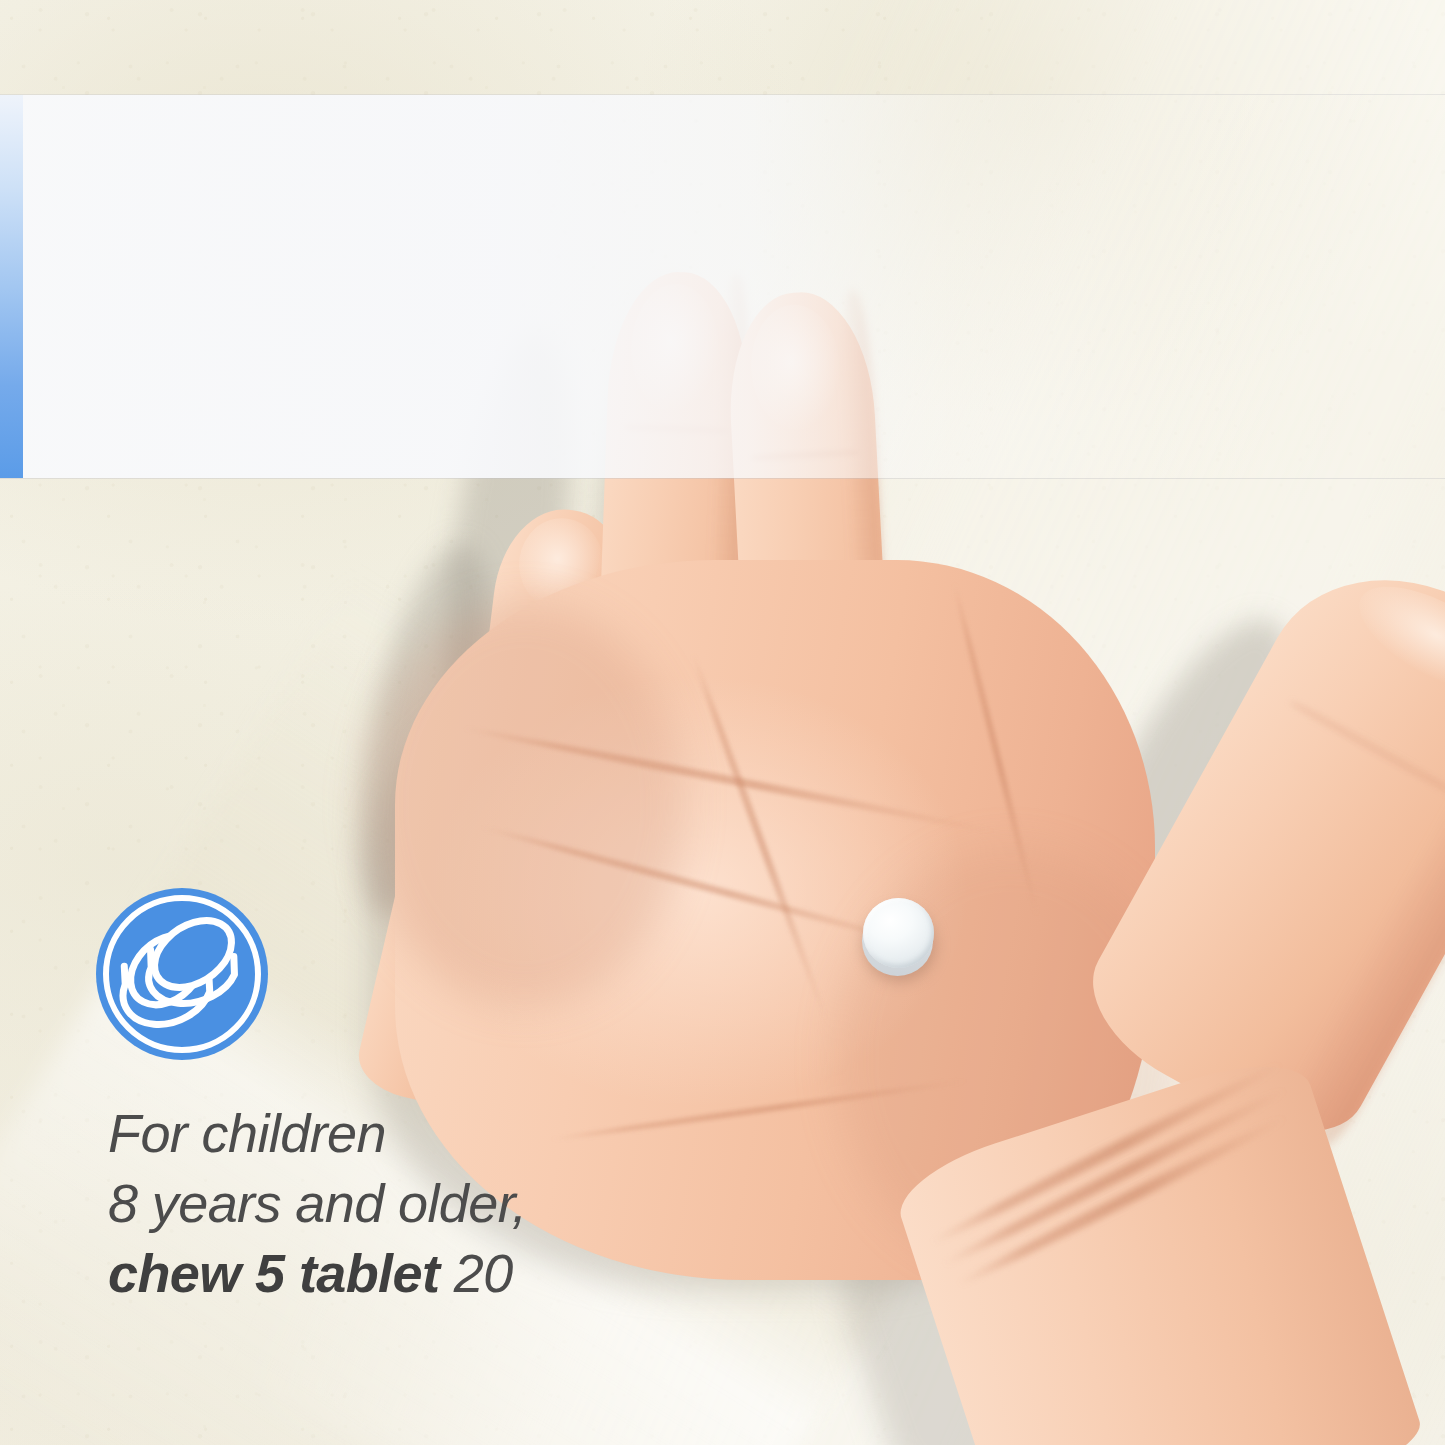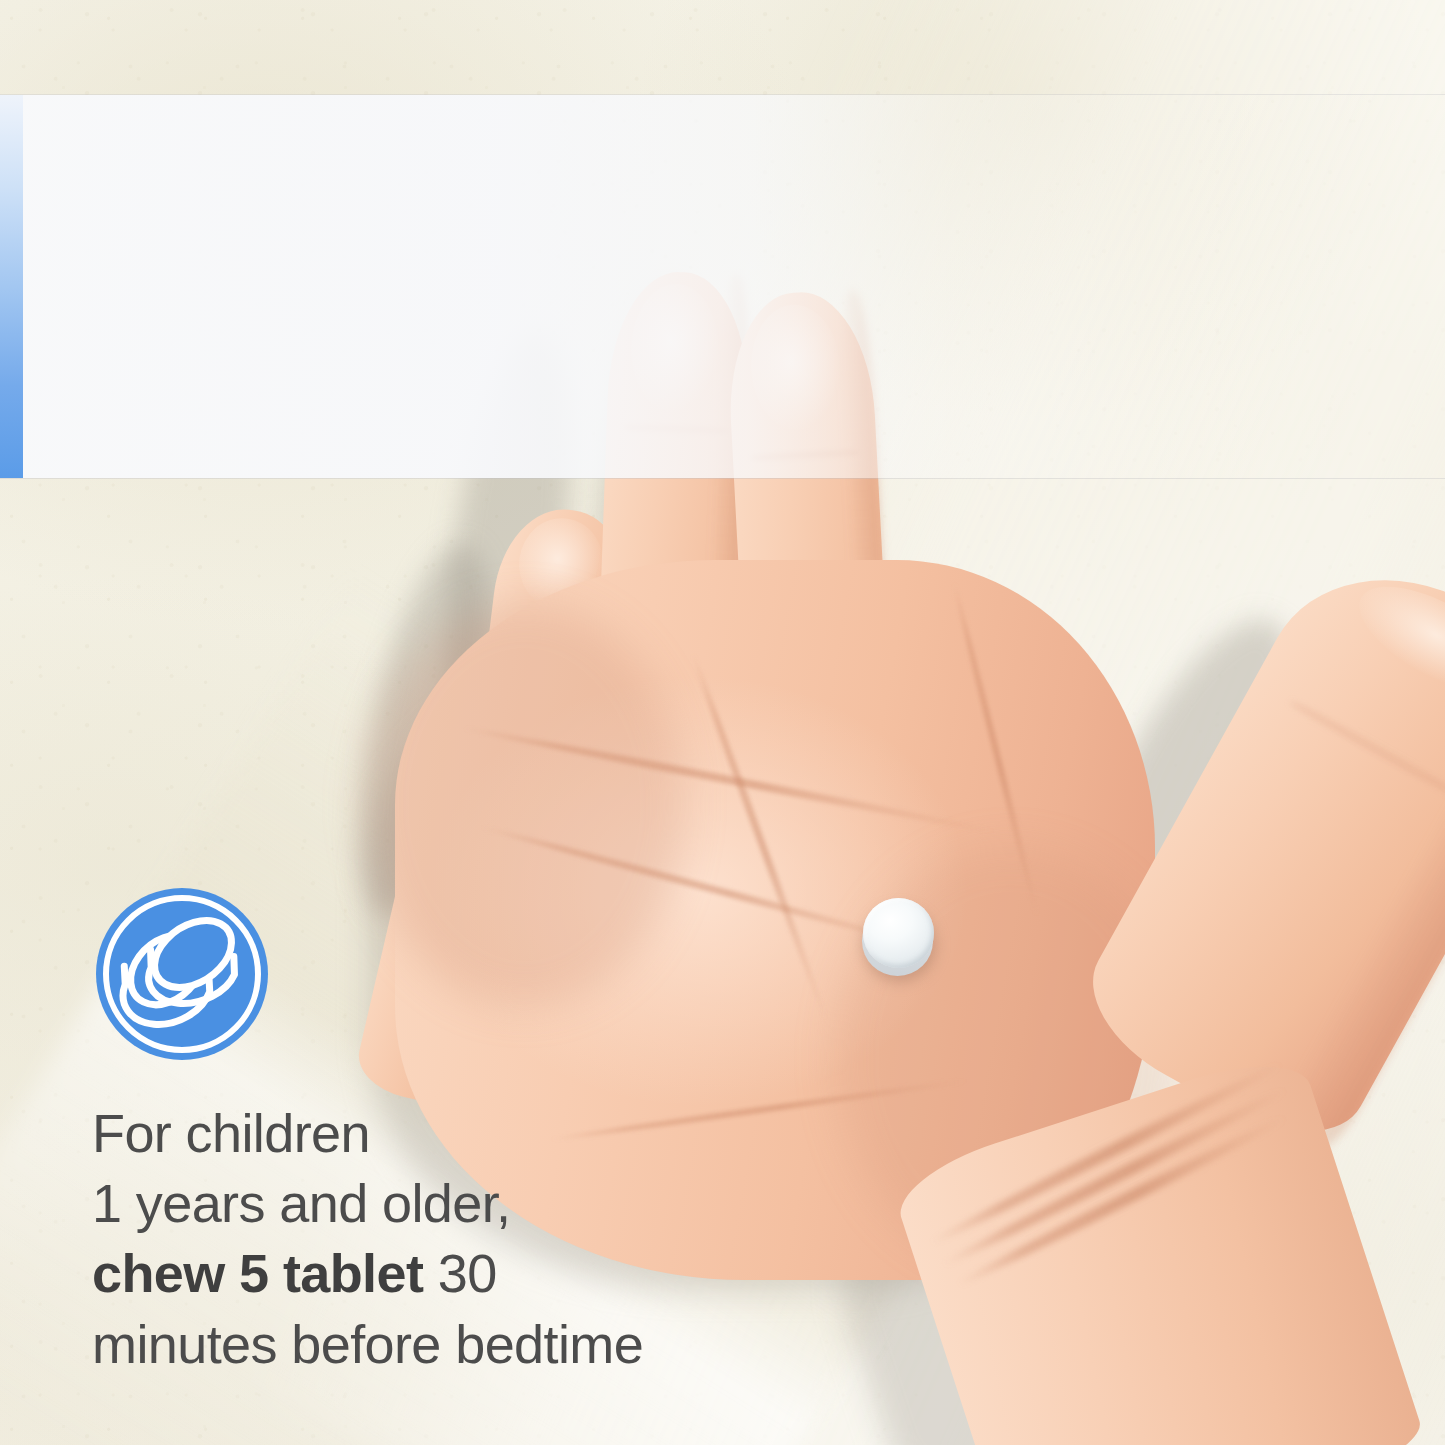--- a/index.html
+++ b/index.html
@@ -275,27 +275,28 @@
   #tablet-badge {
     position: absolute;
     left: 94px; top: 886px;
     width: 176px; height: 176px;
   }
   #tablet-badge svg { display: block; width: 176px; height: 176px; }
 
   
   #directions-text {
     position: absolute;
-    left: 92px; top: 1098px;
+    left: 108px; top: 1098px;
     width: 640px;
     font-family: "Liberation Sans", sans-serif;
     font-size: 54px;
     line-height: 1.30;
     color: #4c4c4c;
     letter-spacing: -0.6px;
+    font-style: italic;
   }
   #directions-text .ln { display: block; white-space: nowrap; }
   #directions-text .em { font-weight: 700; color: #3f3f3f; }
 </style>
 </head>
 <body>
 
 <div id="canvas">
 
   <div class="bg-base"></div>
@@ -397,18 +398,17 @@
                  a 40 27 -18 1 0 -80 0 Z" transform="rotate(-16 99 68)"></path>
       </g>
       <g fill="none" stroke="#ffffff" stroke-width="7" stroke-linecap="round" stroke-linejoin="round">
         <path d="M57 62 L57 80 A 41 28 -16 0 0 140 90 L140 72" transform="rotate(-2 98 76)"></path>
       </g>
     </svg>
   </div>
 
   <div id="directions-text">
     <span class="ln">For children</span>
-    <span class="ln">1 years and older,</span>
-    <span class="ln"><span class="em">chew 5 tablet</span><span> 30</span></span>
-    <span class="ln">minutes before bedtime</span>
+    <span class="ln">8 years and older,</span>
+    <span class="ln"><span class="em">chew 5 tablet</span><span> 20</span></span>
   </div>
 
 </div>
 
 </body></html>

